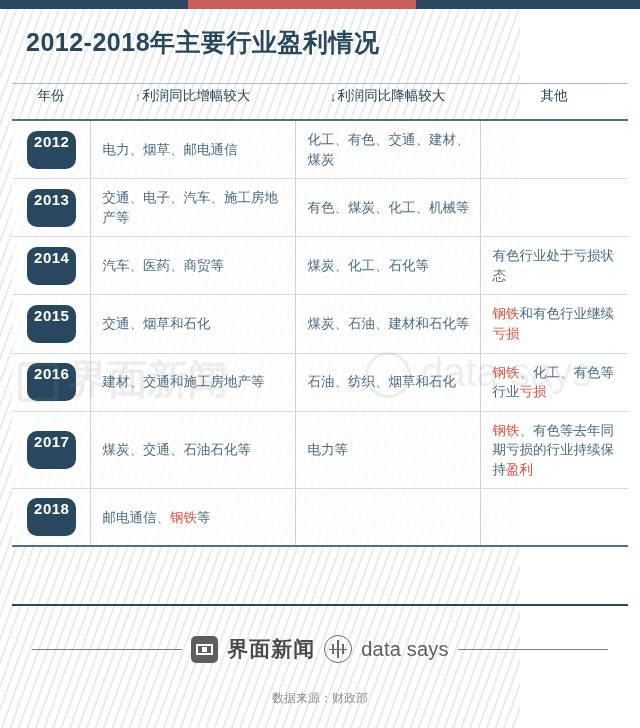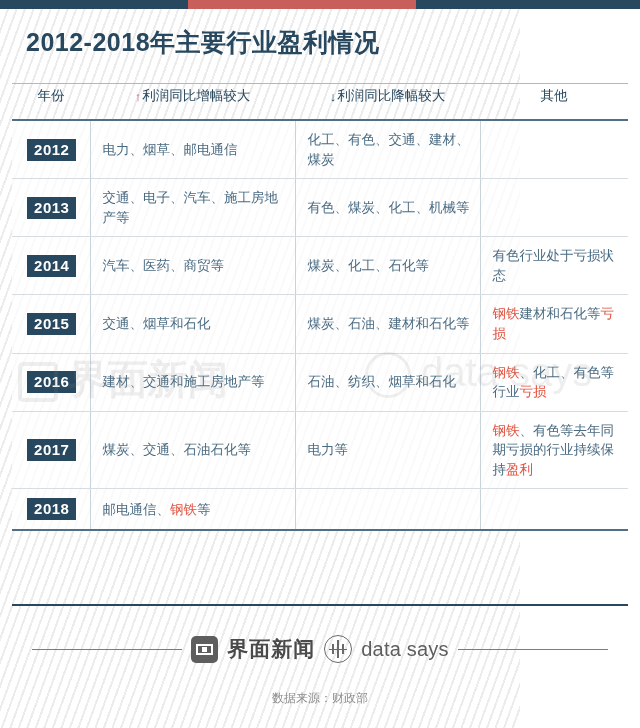--- a/index.html
+++ b/index.html
@@ -128,22 +128,23 @@
     padding: 9px 4px;
     border-right: 1px solid #c8d3da;
   }
   .year-badge {
     display: inline-block;
     background: #27485e;
     color: #ffffff;
     font-size: 15px;
     font-weight: bold;
     letter-spacing: 0.5px;
-    padding: 3px 7px 4px 7px;
+    padding: 3px 7px 20px 7px;
     line-height: 1;
+    border-radius: 10px;
   }
 
   .hl { color: #e0523f; }
 
   
   .watermark {
     position: absolute;
     left: 0; top: 322px;
     width: 640px;
     height: 120px;
@@ -340,21 +341,21 @@
         <tr>
           <td class="col-year"><span class="year-badge">2014</span></td>
           <td><span>汽车、医药、商贸等</span></td>
           <td><span>煤炭、化工、石化等</span></td>
           <td class="col-other"><span>有色行业处于亏损状态</span></td>
         </tr>
         <tr>
           <td class="col-year"><span class="year-badge">2015</span></td>
           <td><span>交通、烟草和石化</span></td>
           <td><span>煤炭、石油、建材和石化等</span></td>
-          <td class="col-other"><span class="hl">钢铁</span><span>建材和石化等</span><span class="hl">亏损</span></td>
+          <td class="col-other"><span class="hl">钢铁</span><span>和有色行业继续</span><span class="hl">亏损</span></td>
         </tr>
         <tr>
           <td class="col-year"><span class="year-badge">2016</span></td>
           <td><span>建材、交通和施工房地产等</span></td>
           <td><span>石油、纺织、烟草和石化</span></td>
           <td class="col-other"><span class="hl">钢铁</span><span>、化工、有色等行业</span><span class="hl">亏损</span></td>
         </tr>
         <tr>
           <td class="col-year"><span class="year-badge">2017</span></td>
           <td><span>煤炭、交通、石油石化等</span></td>

